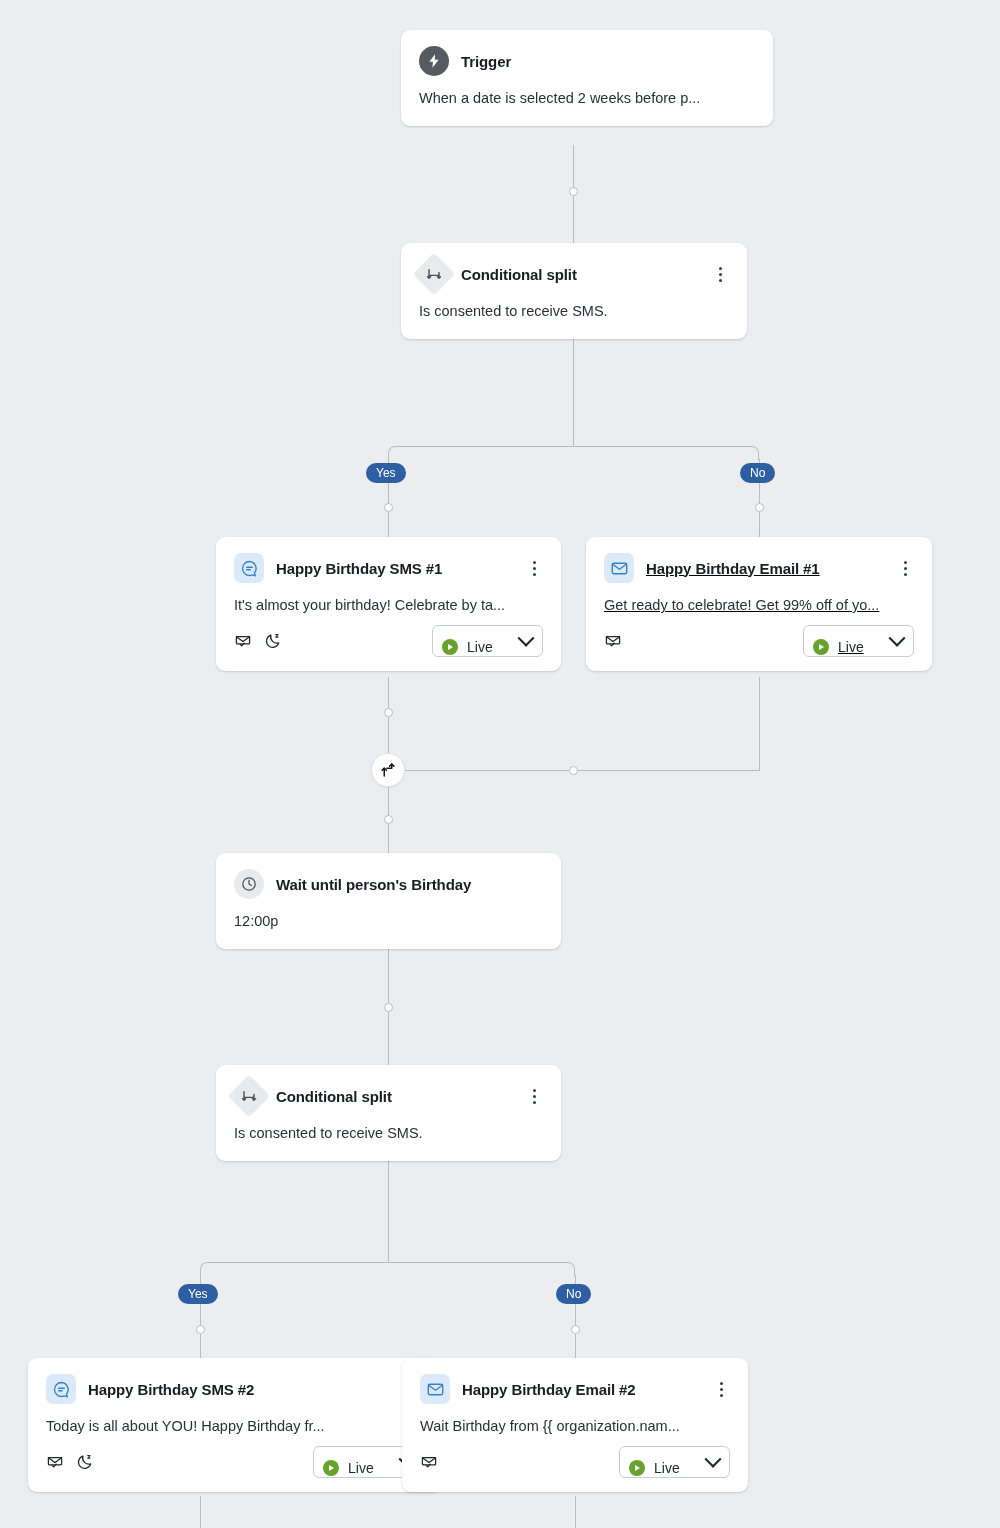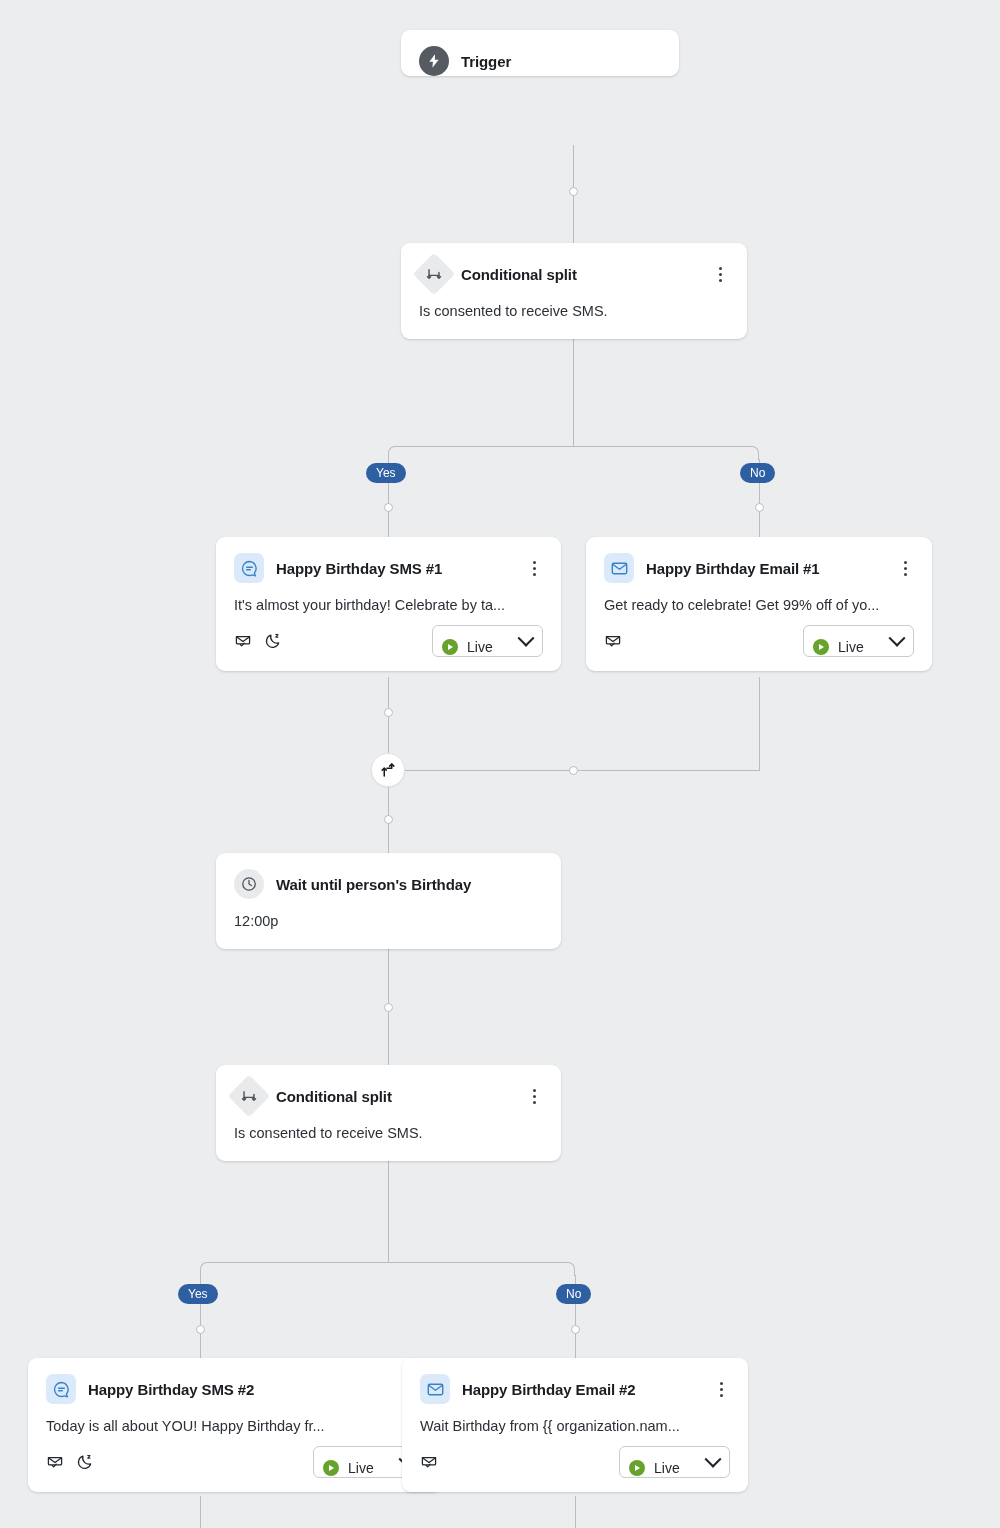--- a/index.html
+++ b/index.html
@@ -259,29 +259,30 @@
   <div class="vline" style="left:200px; top:1275px; height:83px;"></div>
   <div class="vline" style="left:575px; top:1275px; height:83px;"></div>
   <div class="pill" style="left:178px; top:1284px;">Yes</div>
   <div class="pill" style="left:556px; top:1284px;">No</div>
   <div class="dot" style="left:196px; top:1325px;"></div>
   <div class="dot" style="left:571px; top:1325px;"></div>
 
   <div class="vline" style="left:200px; top:1496px; height:32px;"></div>
   <div class="vline" style="left:575px; top:1496px; height:32px;"></div>
 
-  <div class="card" style="left:401px; top:30px; width:278px;">
+  <div class="card" style="left:401px; top:30px; width:372px;">
     <div class="card-head">
       <span class="icon-wrap icon-circle-dark">
         <svg width="16" height="16" viewBox="0 0 24 24" fill="#FFFFFF">
           <path d="M13.5 2L5 13.2h5.4L9.6 22 19 10.3h-5.6z"></path>
         </svg>
       </span>
       <span class="card-title">Trigger</span>
     </div>
+    <div class="card-desc no-footer">When a date is selected 2 weeks before p...</div>
   </div>
 
   <div class="card" style="left:401px; top:243px; width:346px;">
     <div class="card-head">
       <span class="icon-wrap icon-diamond">
         <svg width="17" height="17" viewBox="0 0 24 24" fill="none">
           <path d="M5 5v8h14V9" stroke="#4C5158" stroke-width="2" stroke-linecap="round" stroke-linejoin="round"></path>
           <path d="M5 13v4M5 17l-2.2-2.2M5 17l2.2-2.2" stroke="#4C5158" stroke-width="2" stroke-linecap="round" stroke-linejoin="round"></path>
           <path d="M19 13v4M19 17l-2.2-2.2M19 17l2.2-2.2" stroke="#4C5158" stroke-width="2" stroke-linecap="round" stroke-linejoin="round"></path>
         </svg>
@@ -331,21 +332,21 @@
       <div class="status-select">
         <span class="status-left">
           <span class="play-dot"></span>
           <span>Live</span>
         </span>
         <span class="chev"></span>
       </div>
     </div>
   </div>
 
-  <div class="card" style="left:586px; top:537px; width:346px;">
+  <div class="card" style="left:586px; top:537px; width:346px;text-decoration:underline;">
     <div class="card-head">
       <span class="icon-wrap icon-rounded-blue">
         <svg width="19" height="19" viewBox="0 0 24 24" fill="none">
           <rect x="2.9" y="5.4" width="18.2" height="13.2" rx="1.8" stroke="#3B82C4" stroke-width="1.8"></rect>
           <path d="M3.4 6.6l8.6 6.4 8.6-6.4" stroke="#3B82C4" stroke-width="1.8" stroke-linecap="round" stroke-linejoin="round"></path>
         </svg>
       </span>
       <span class="card-title">Happy Birthday Email #1</span>
       <span class="kebab">
           <i></i>

